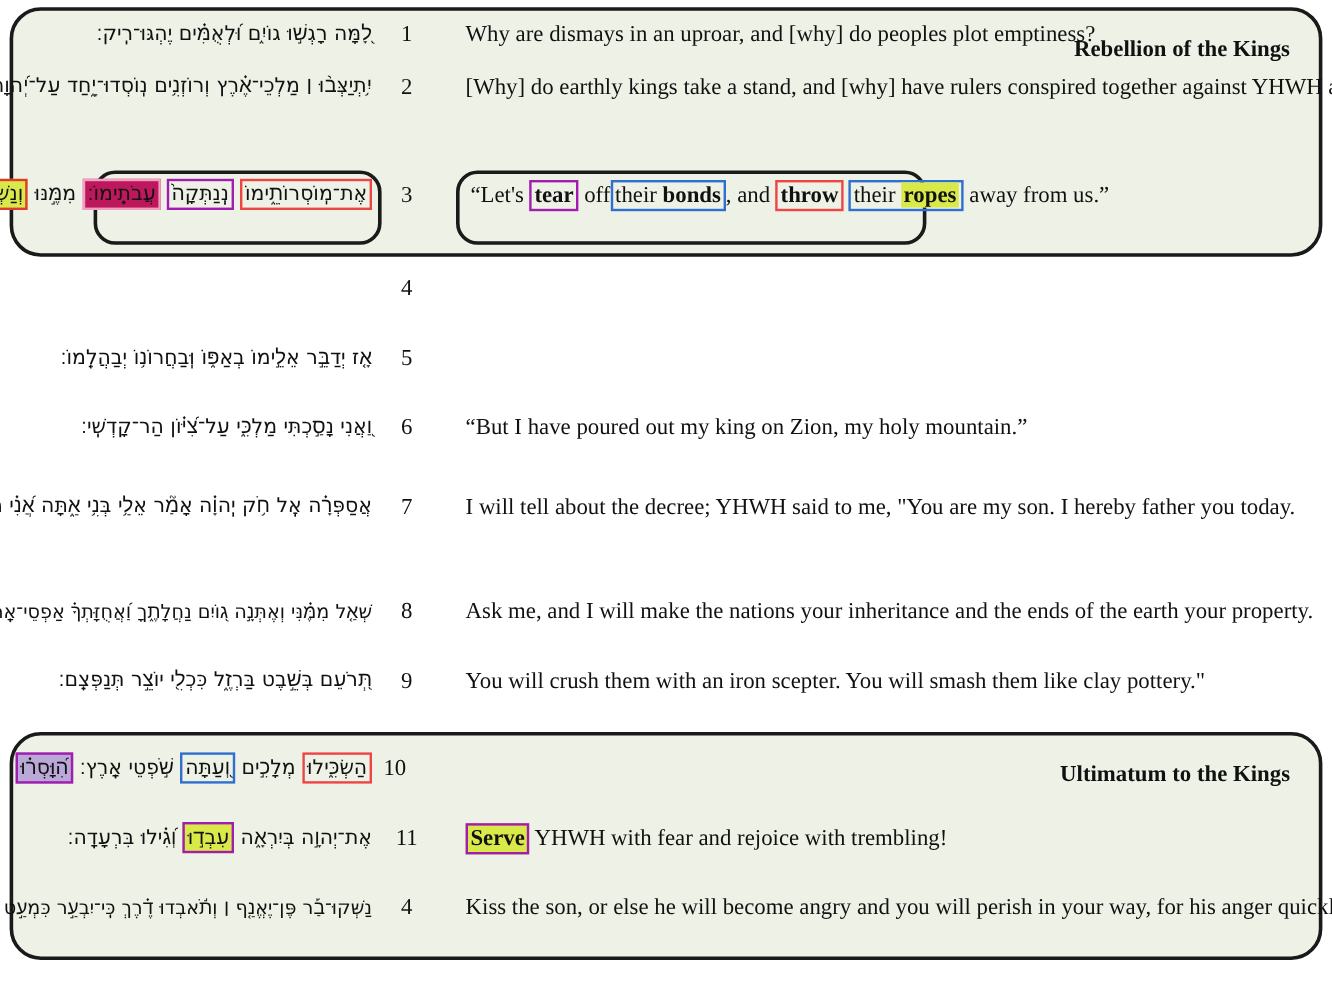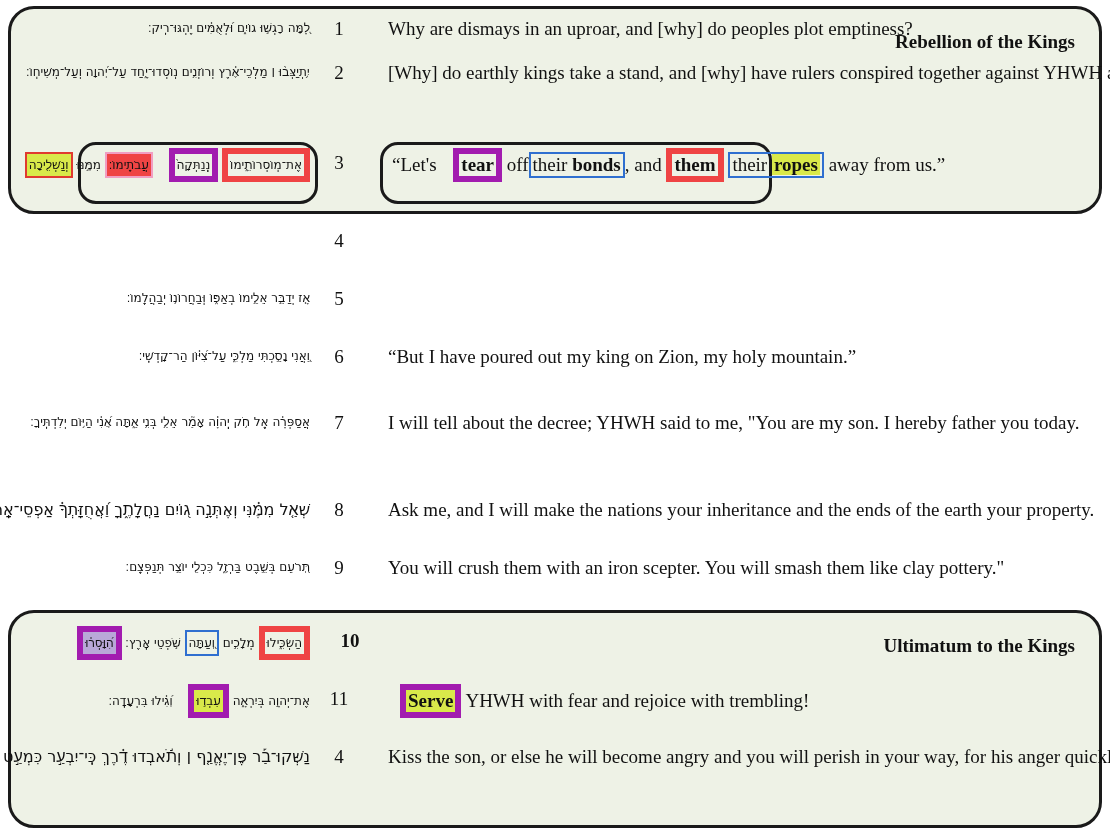--- a/index.html
+++ b/index.html
@@ -31,60 +31,60 @@
   #panel-top {
     left: 8px;
     top: 6px;
     width: 1094px;
     height: 208px;
   }
   #panel-bottom {
     left: 8px;
     top: 610px;
     width: 1094px;
-    height: 218px;
+    height: 190px;
   }
   .panel-title {
     position: absolute;
     right: 24px;
     font-family: "Liberation Serif", serif;
     font-weight: bold;
     font-size: 19px;
     color: #111;
   }
   #panel-top .panel-title { top: 22px; }
   #panel-bottom .panel-title { top: 22px; }
 
   
   .hl-green  { background: #d9e94a; padding: 0 2px; }
   .hl-purple { background: #b9a8d8; padding: 0 2px; }
-  .bx-red    { border: 6px solid #a21caf; padding: 0 2px; display: inline-block; line-height: 22px; margin-left: 12px; }
-  .bx-pink   { border: 6px solid #ef4444; padding: 0 2px; display: inline-block; line-height: 22px; }
+  .bx-red    { border: 2px solid #a21caf; padding: 0 2px; display: inline-block; line-height: 22px; }
+  .bx-pink   { border: 2px solid #ef4444; padding: 0 2px; display: inline-block; line-height: 22px; }
   .bx-blue   { border: 2px solid #2f6fd0; padding: 0 2px; display: inline-block; line-height: 22px; }
   .bx-red-g  { border: 2px solid #e03a2f; background: #d9e94a; padding: 0 2px; display: inline-block; line-height: 22px; }
-  .bx-pink-g { border: 2px solid #f19ec2; background: #ef4444; padding: 0 2px; display: inline-block; line-height: 22px; }
+  .bx-pink-g { border: 2px solid #f19ec2; background: #be185d; padding: 0 2px; display: inline-block; line-height: 22px; }
   .bold { font-weight: bold; }
 
   
   .inner-box {
     position: absolute;
     box-sizing: border-box;
     border: 3px solid #1a1a1a;
     border-radius: 18px;
     background: #eef2e6;
   }
   #inner-heb-3  { left: 78px;  top: 142px; width: 240px; height: 62px; }
   #inner-eng-3  { left: 380px; top: 142px; width: 392px; height: 62px; }
 
   .verse-heb-abs {
     position: absolute;
     text-align: right;
     direction: rtl;
     font-family: "DejaVu Sans", sans-serif;
-    font-size: 12px;
+    font-size: 17px;
     line-height: 29px;
     white-space: nowrap;
   }
   .verse-eng-abs {
     position: absolute;
     font-family: "Liberation Serif", serif;
     font-size: 19px;
     line-height: 29px;
     white-space: nowrap;
   }
@@ -144,21 +144,21 @@
 
   <div class="inner-box" id="inner-eng-3"></div>
   <div class="verse-eng-abs" style="left:392px; top:148px;">
     <span class="line">
       <span>“Let's</span>
       <span class="bx-red bold">tear</span>
       <span>off</span><span class="bx-blue"><span>their</span> <span class="bold">bonds</span></span><span>,</span>
     </span>
     <span class="line ind">
       <span>and</span>
-      <span class="bx-pink bold">them</span>
+      <span class="bx-pink bold">throw</span>
       <span class="bx-blue"><span>their</span> <span class="bold hl-green">ropes</span></span>
       <span>away from us.”</span>
     </span>
   </div>
 
   <div class="num-abs" style="left:318px; top:226px;">4</div>
 
   <div class="verse-heb-abs" style="left:30px; top:284px; width:280px;">
     <span class="line">אָ֤ז יְדַבֵּ֣ר אֵלֵ֣ימוֹ בְאַפּ֑וֹ</span>
     <span class="line">וּֽבַחֲרוֹנ֥וֹ יְבַהֲלֵֽמוֹ׃</span>
@@ -215,21 +215,21 @@
     <span class="line">
       <span class="bx-pink">הַשְׂכִּ֑ילוּ</span>
       <span>מְלָכִ֣ים</span>
       <span class="bx-blue">וְ֭עַתָּה</span>
     </span>
     <span class="line">
       <span>שֹׁ֣פְטֵי אָֽרֶץ׃</span>
       <span class="bx-red hl-purple">הִ֝וָּסְר֗וּ</span>
     </span>
   </div>
-  <div class="num-abs" style="left:329px; top:626px;font-weight:bold;">10</div>
+  <div class="num-abs" style="left:308px; top:626px;">10</div>
 
   <div class="verse-heb-abs" style="left:30px; top:684px; width:280px; text-align:right;">
     <span class="line">
       <span>אֶת־יְהוָ֣ה בְּיִרְאָ֑ה</span>
       <span class="bx-red hl-green">עִבְד֣וּ</span>
     </span>
     <span class="line">וְ֝גִ֗ילוּ בִּרְעָדָֽה׃</span>
   </div>
   <div class="num-abs" style="left:318px; top:684px;">11</div>
   <div class="verse-eng-abs" style="left:388px; top:684px;">

